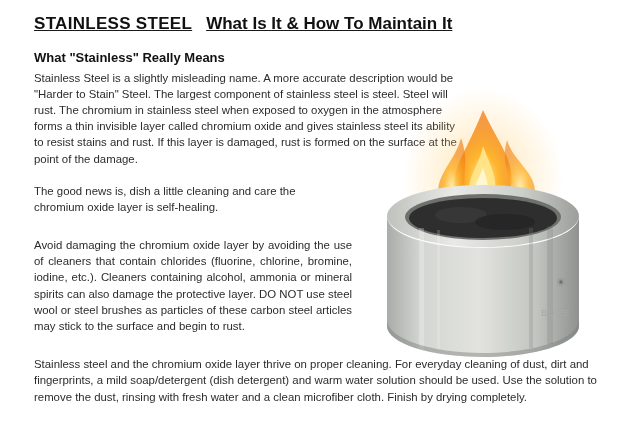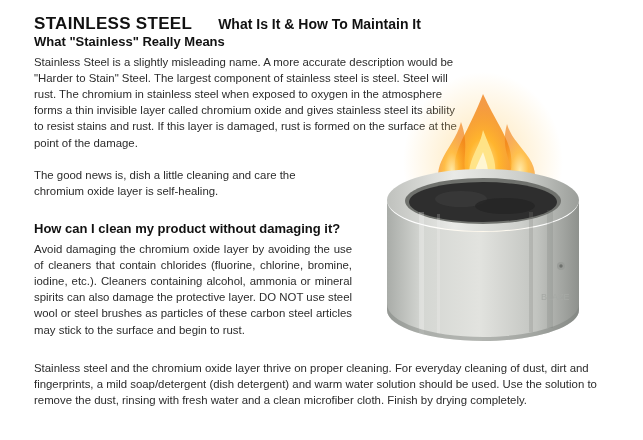--- a/index.html
+++ b/index.html
@@ -19,31 +19,33 @@
     position: relative;
     width: 643px;
     height: 440px;
     box-sizing: border-box;
     padding: 14px 22px 0 34px;
   }
   
   .header {
     display: flex;
     align-items: baseline;
-    gap: 26px;
+    gap: 14px;
+    margin-bottom: 16px;
+    text-decoration: underline;
   }
   .header .main-title {
     font-size: 17px;
     font-weight: bold;
     letter-spacing: 0.3px;
     color: #111111;
     white-space: nowrap;
   }
   .header .sub-title {
-    font-size: 14px;
+    font-size: 17px;
     font-weight: bold;
     color: #111111;
     white-space: nowrap;
   }
   
   .content {
     position: relative;
     width: 100%;
   }
   .text-col {
@@ -163,21 +165,20 @@
 
     <div class="text-col">
 
       <h2 class="section-head">What "Stainless" Really Means</h2>
       <p class="para narrow-1">Stainless Steel is a slightly misleading name. A more accurate description would be "Harder to Stain" Steel. The largest component of stainless steel is steel. Steel will rust. The chromium in stainless steel when exposed to oxygen in the atmosphere forms a thin invisible layer called chromium oxide and gives stainless steel its ability to resist stains and rust. If this layer is damaged, rust is formed on the surface at the point of the damage.</p>
       <div class="spacer-sm"></div>
       <p class="para narrow-3">The good news is, dish a little cleaning and care the chromium oxide layer is self-healing.</p>
 
       <div class="spacer-md"></div>
 
-      <h2 class="section-head">How can I clean my product without damaging it?</h2>
       <p class="para justify narrow-2">Avoid damaging the chromium oxide layer by avoiding the use of cleaners that contain chlorides (fluorine, chlorine, bromine, iodine, etc.). Cleaners containing alcohol, ammonia or mineral spirits can also damage the protective layer. DO NOT use steel wool or steel brushes as particles of these carbon steel articles may stick to the surface and begin to rust.</p>
     </div>
 
     <div class="spacer-md"></div>
 
     <p class="para full">Stainless steel and the chromium oxide layer thrive on proper cleaning. For everyday cleaning of dust, dirt and fingerprints, a mild soap/detergent (dish detergent) and warm water solution should be used. Use the solution to remove the dust, rinsing with fresh water and a clean microfiber cloth. Finish by drying completely.</p>
     <div class="spacer-sm"></div>
 
   </div>
 </div>

